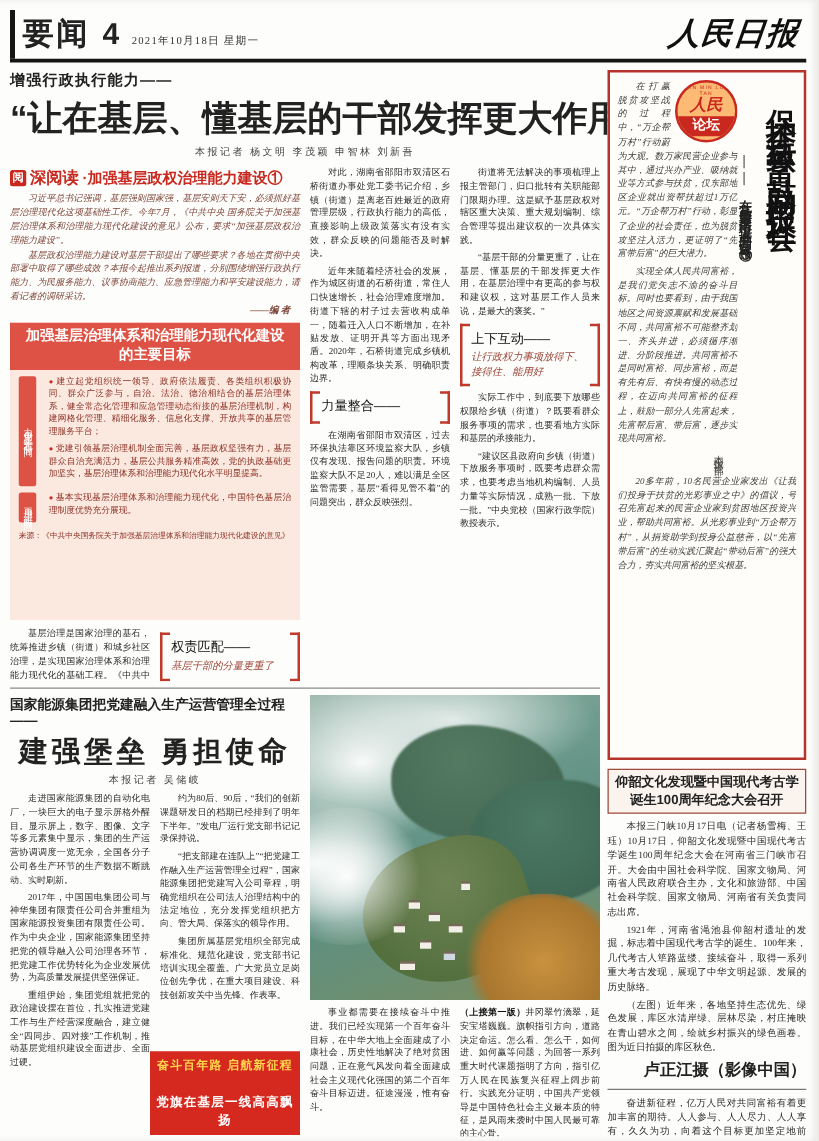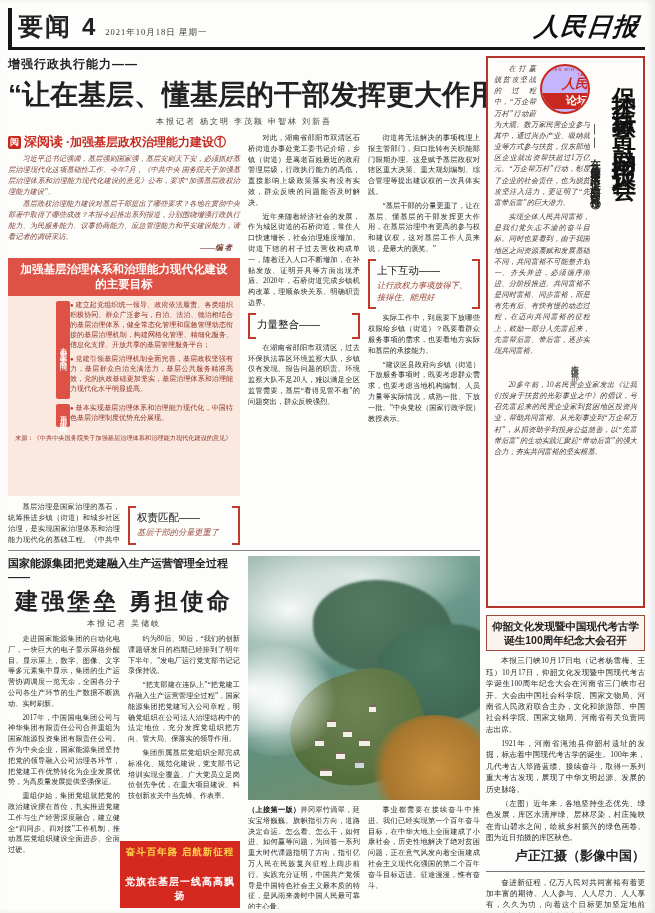--- a/index.html
+++ b/index.html
@@ -45,21 +45,21 @@
   .dr-label { color:#c8281e; font-family:"Liberation Sans",sans-serif; font-weight:900; font-size:13px; }
   .dr-topic { color:#c8281e; font-family:"Liberation Sans",sans-serif; font-weight:700; font-size:12px; }
   .ed-note { font-style:italic; color:#7d4338; font-size:7.2px; line-height:1.55; text-align:justify; text-indent:2em; }
   .ed-sign { font-style:italic; color:#7d4338; font-size:7.5px; text-align:right; font-weight:700; padding-right:8px; }
 
   
   .infobox { background:#fbe9e0; height:238px; margin:4px 0 6px; overflow:hidden; }
   .ib-title { background:#dd5244; color:#fff; font-family:"Liberation Sans",sans-serif;
     font-weight:900; font-size:11.5px; text-align:center; line-height:1.3; padding:4px 10px; }
   .ib-body { padding:5px 7px 2px; }
-  .ib-stage { display:flex; gap:0; margin-bottom:5px;margin-left:41px; }
+  .ib-stage { display:flex; gap:10px; margin-bottom:5px; }
   .ib-chip { background:#dd5244; color:#fff; writing-mode:vertical-rl; font-size:7.5px;
     letter-spacing:2px; padding:4px 2px; border-radius:2px; flex:0 0 14px; text-align:center;
     font-family:"Liberation Sans",sans-serif; }
   .ib-bullets { flex:1; }
   .ib-bullet { font-size:7px; line-height:1.42; text-align:justify; color:#8c2f22; margin-bottom:4px; }
   .ib-bullet:before { content:"● "; color:#c8281e; font-size:6px; }
   .ib-src { font-size:6.2px; color:#8c2f22; line-height:1.35; padding:0 7px 3px; }
 
   
   .pq { position:relative; padding:5px 9px; margin:4px 0; }
@@ -116,21 +116,21 @@
     position:relative; overflow:hidden; margin-bottom:7px; }
   .f-hl { position:absolute; right:3px; top:10px; writing-mode:vertical-rl;
     font-family:"Liberation Sans",sans-serif; font-weight:900; font-size:24px;
     letter-spacing:7px; color:#111; }
   .f-sub { position:absolute; right:41px; top:66px; writing-mode:vertical-rl;
     font-size:10.5px; font-weight:700; letter-spacing:3px; color:#222; }
   .f-by { position:absolute; right:64px; top:300px; writing-mode:vertical-rl;
     font-size:8px; color:#444; letter-spacing:2px; }
   .f-top { width:96px; height:312px; overflow:hidden; }
   .f-logo { float:right; width:50px; height:50px; border:2px solid #c8281e; border-radius:50%;
-    margin:0 0 4px 4px; position:relative; overflow:hidden; background:#c4b5fd; text-align:right; }
+    margin:0 0 4px 4px; position:relative; overflow:hidden; background:#fdba74; text-align:center; }
   .f-logo .ring { display:block; font-size:4px; color:#c8281e; letter-spacing:1px; padding-top:1px;
     font-family:"Liberation Sans",sans-serif; }
   .f-logo .t1 { display:block; color:#c8281e; font-weight:900; font-style:italic; font-size:13px; line-height:1.1; }
   .f-logo .t2 { display:block; background:#c8281e; color:#fff; font-weight:900; font-size:11px;
     line-height:1.45; margin-top:2px; }
   p.k { font-style:italic; font-size:7.2px; line-height:1.55; text-align:justify; text-indent:2em;
     color:#3a3a3a; margin-bottom:3px; }
   .f-bot { width:100%; height:218px; overflow:hidden; margin-top:4px; }
 
   .ys-hl { border:1px solid #9c4a3a; background:#fbf4ee; font-family:"Liberation Sans",sans-serif;
@@ -272,24 +272,24 @@
                 <span class="house"></span>
               <span class="house"></span>
                 <span class="house"></span>
                 <span class="house"></span>
                 <span class="house"></span>
             </div>
           </div>
           <div class="cont">
             <div class="cont-cols">
               <div class="col">
+                <p class="b">事业都需要在接续奋斗中推进。我们已经实现第一个百年奋斗目标，在中华大地上全面建成了小康社会，历史性地解决了绝对贫困问题，正在意气风发向着全面建成社会主义现代化强国的第二个百年奋斗目标迈进。征途漫漫，惟有奋斗。</p>
+              </div>
+              <div class="col">
                 <p class="b" style="text-indent:0"><span class="marker">（上接第一版）</span><span>井冈翠竹滴翠，延安宝塔巍巍。旗帜指引方向，道路决定命运。怎么看、怎么干，如何进、如何赢等问题，为回答一系列重大时代课题指明了方向，指引亿万人民在民族复兴征程上阔步前行。实践充分证明，中国共产党领导是中国特色社会主义最本质的特征，是风雨来袭时中国人民最可靠的主心骨。</span></p>
-              </div>
-              <div class="col">
-                <p class="b">事业都需要在接续奋斗中推进。我们已经实现第一个百年奋斗目标，在中华大地上全面建成了小康社会，历史性地解决了绝对贫困问题，正在意气风发向着全面建成社会主义现代化强国的第二个百年奋斗目标迈进。征途漫漫，惟有奋斗。</p>
               </div>
             </div>
           </div>
         </div>
       </div>
     </div>
 
     <div class="right-col">
 
       <div class="forum-box">

